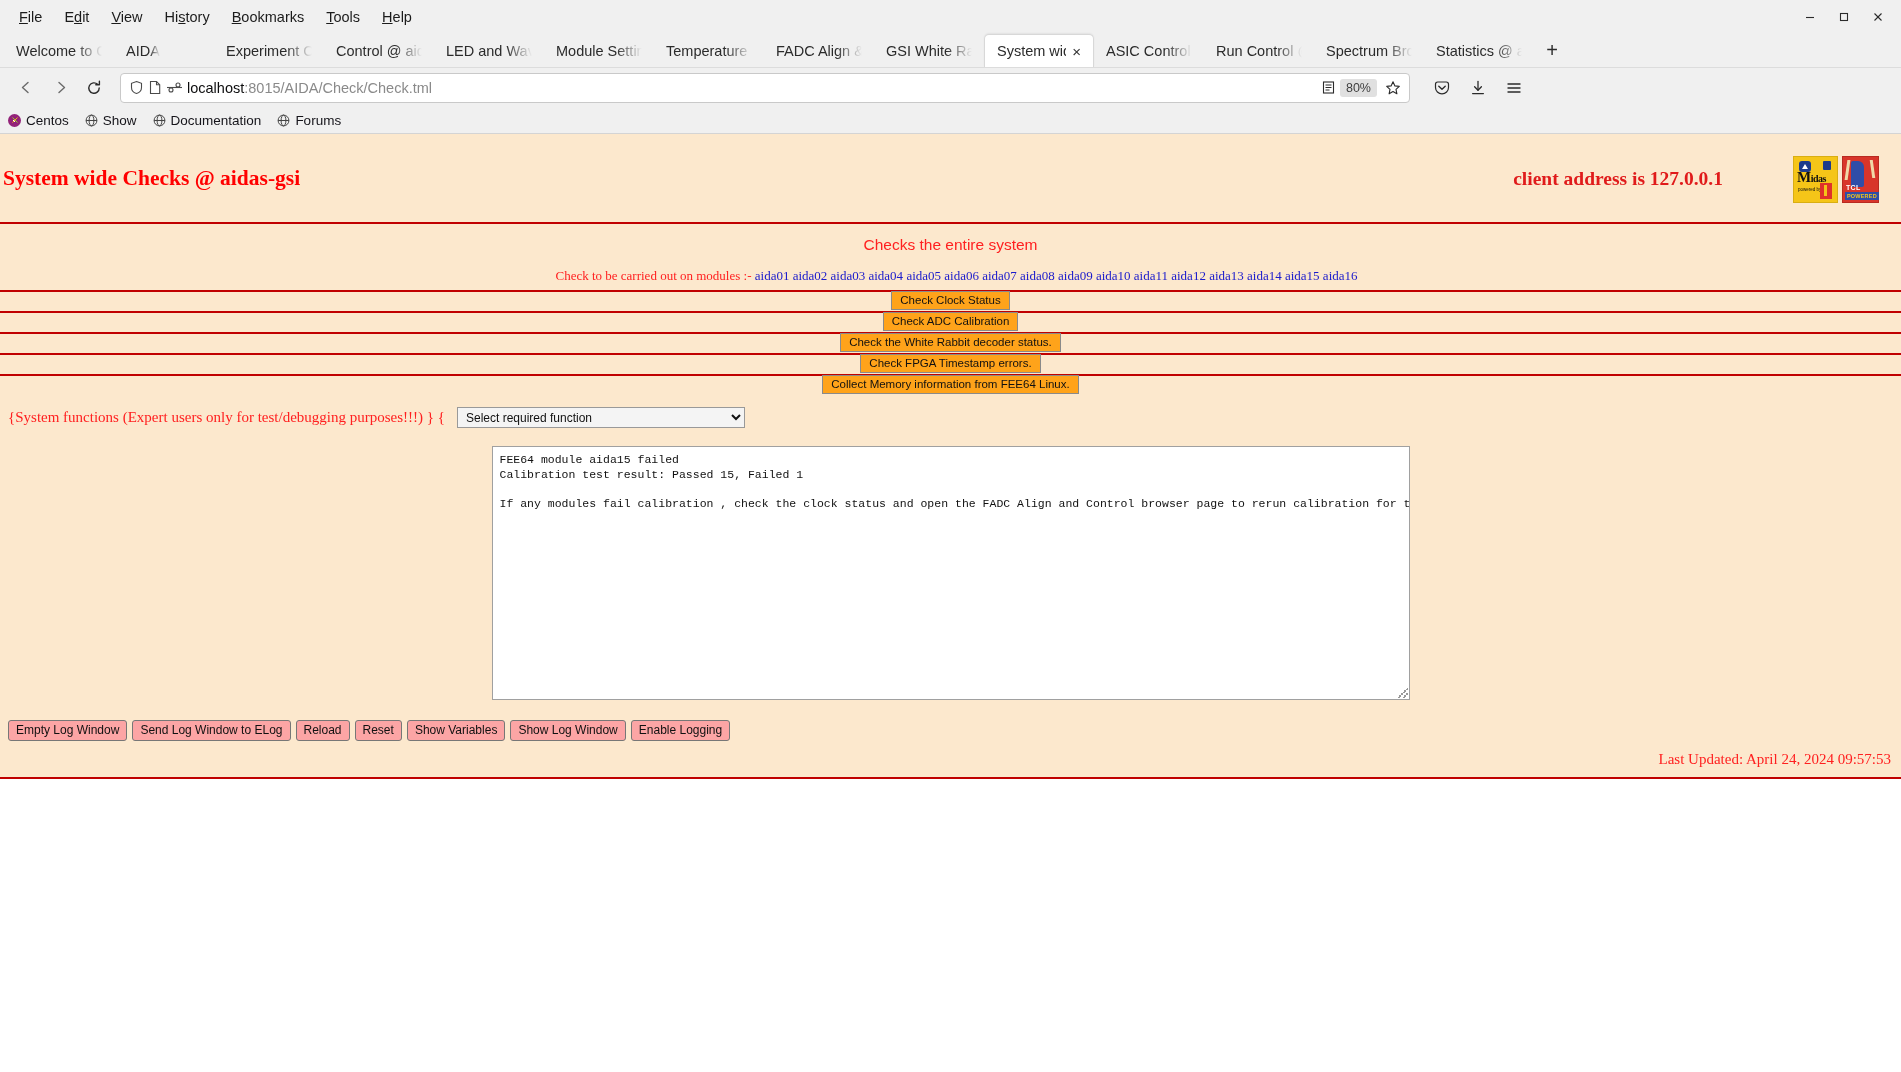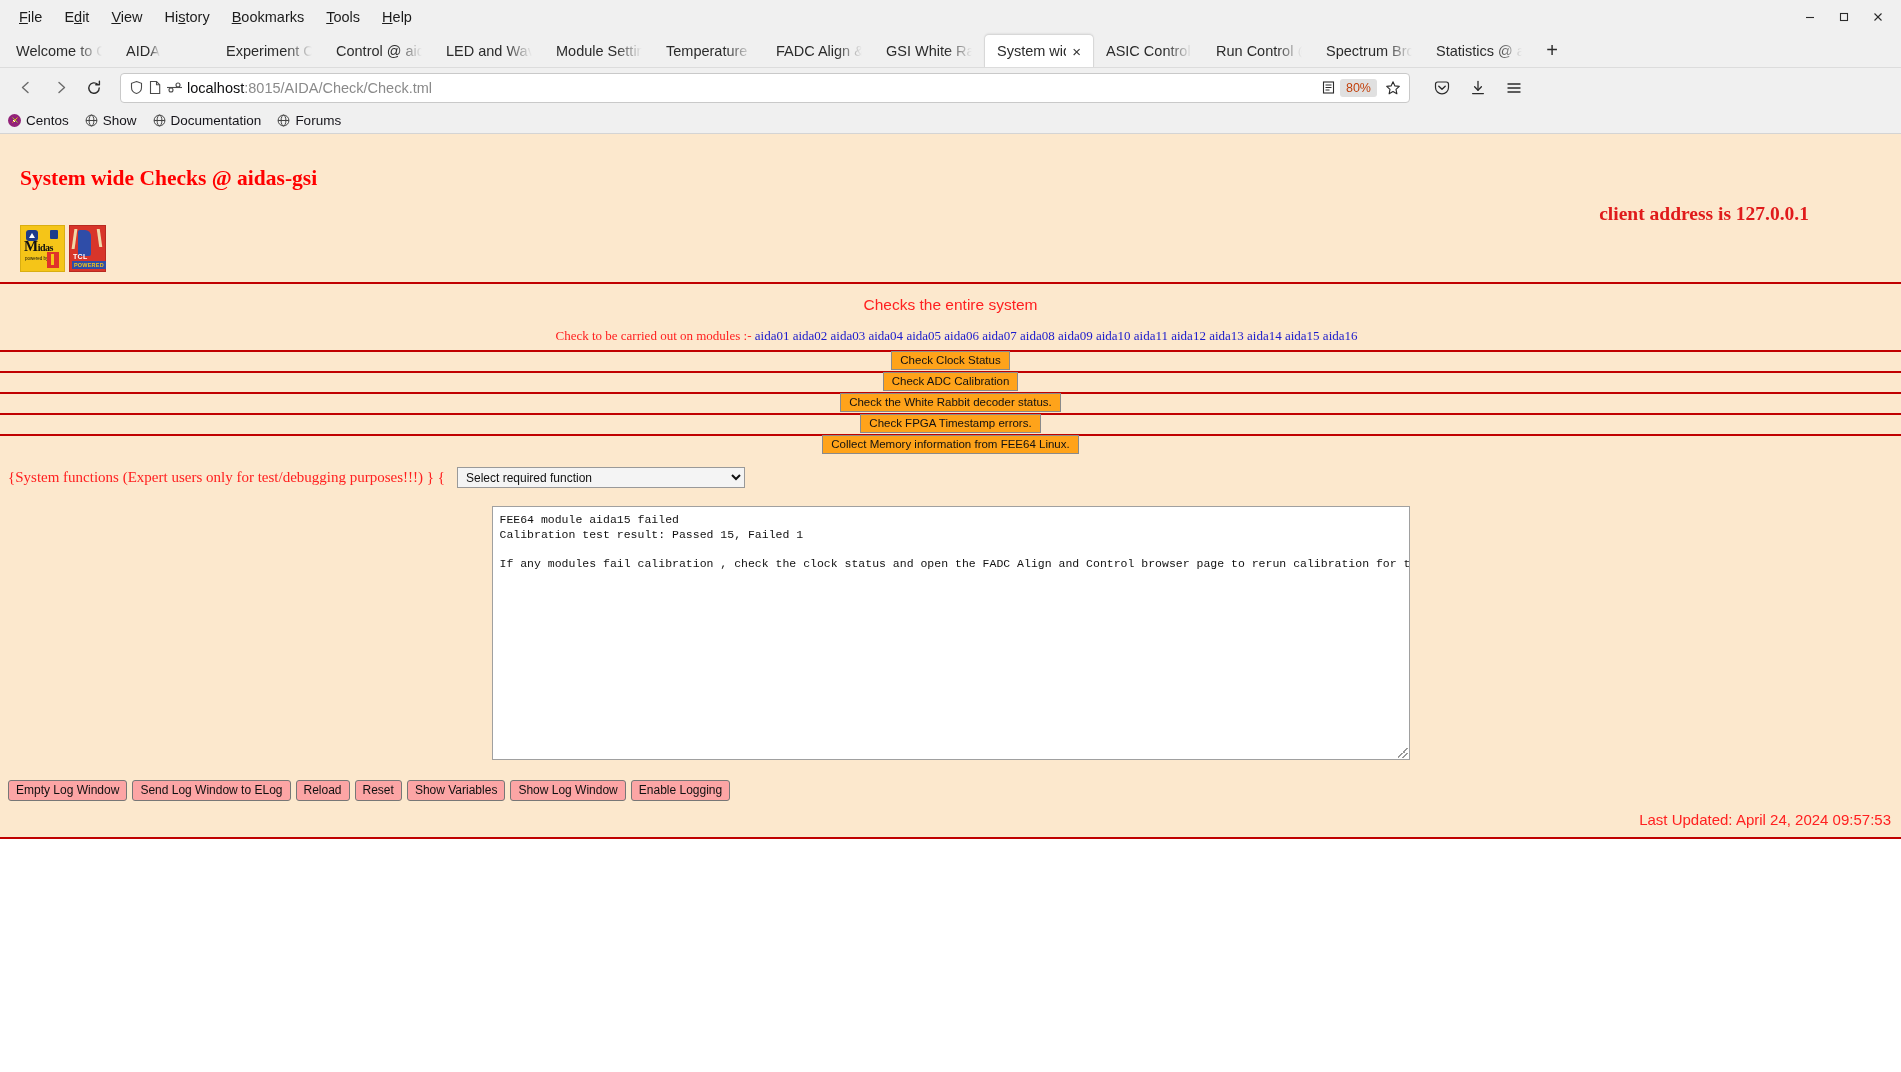--- a/index.html
+++ b/index.html
@@ -64,21 +64,21 @@
   .nav-btn.enabled { color:#2b2b2b; }
   .urlbar {
     flex: 1; height: 30px; margin: 0 8px; background:#ffffff;
     border: 1px solid #c9c9c9; border-radius: 4px;
     display:flex; align-items:center; padding: 0 8px; gap: 4px;
     max-width: 1290px;
   }
   .urlbar .uicon { color:#4a4a4a; display:flex; align-items:center; }
   .url-text { font-size: 14.5px; color:#8a8a8a; white-space: nowrap; flex:1; }
   .url-text b { color:#0c0c0d; font-weight: 400; }
-  .zoom-badge { font-size: 12.5px; background:#e0e0e0; color:#c2410c; border-radius: 3px; padding: 2px 6px; margin-right: 4px;}
+  .zoom-badge { font-size: 12.5px; background:#e0e0e0; color:#404040; border-radius: 3px; padding: 2px 6px; margin-right: 4px;}
   .nav-right { display:flex; align-items:center; gap: 4px; margin-left: 6px;}
 
   
   .bookmarks {
     height: 27px; background:#f0f0f0; display:flex; align-items:center;
     padding-left: 8px; gap: 16px; border-bottom: 1px solid #d4d4d4;
   }
   .bm { display:flex; align-items:center; gap: 5px; font-size: 13.5px; color:#15141a; }
   .bm .globe { width:13px; height:13px; }
   .bm .centos-dot {
@@ -96,21 +96,21 @@
   
   .page {
     flex: 1; background: #ffffff; overflow: hidden; position: relative;
   }
   .page-inner {
     background: #fce8cd;
     padding: 0; position: relative;
   }
   .hdr-row {
     display:flex; align-items:flex-start; justify-content:space-between;
-    padding: 22px 22px 0 20px; min-height: 78px; flex-direction: column;
+    padding: 22px 22px 0 3px; min-height: 78px;
   }
   .hdr-title {
     font-family: "Liberation Serif", serif;
     font-weight: bold; font-size: 21.5px; color:#ff0000;
     padding-top: 10px;
   }
   .hdr-client {
     font-family: "Liberation Serif", serif;
     font-weight: bold; font-size: 19.5px; color:#e01b1b;
     padding-top: 12px; margin-left: auto; margin-right: 70px;
@@ -195,21 +195,21 @@
 
   .bottom-btns { display:flex; gap: 5px; padding: 20px 0 0 8px; }
   .gbtn {
     font-family:"Liberation Sans", sans-serif; font-size: 12px;
     background:#fca5a5; border: 1px solid #777; border-radius: 3px;
     padding: 2px 7px; color:#111; cursor:pointer; line-height: 15px;
   }
 
   .last-updated {
     text-align:right; padding: 10px 10px 0 0;
-    font-family:Liberation Sans, sans-serif; font-size: 15px; color:#ff2020;
+    font-family:Liberation Serif, serif; font-size: 15px; color:#ff2020;
   }
   .bottom-rule { border:none; border-top: 2px solid #c00000; margin: 9px 0 0 0; }
   .white-fill { background:#ffffff; height: 280px; }
 </style>
 </head>
 <body>
 
 <div class="browser">
 
   <div class="menubar">

